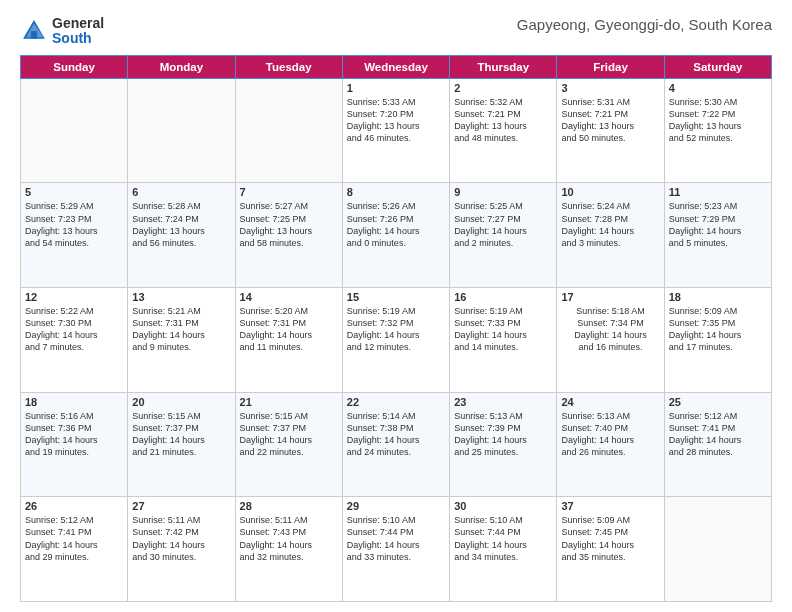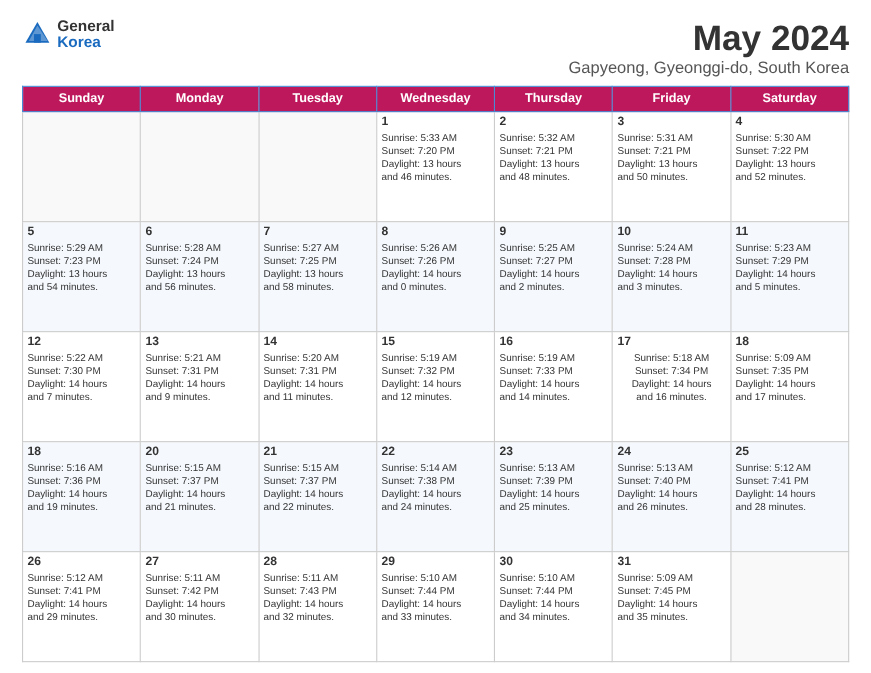--- a/index.html
+++ b/index.html
@@ -108,25 +108,24 @@
 <div class="page">
   <div class="header">
     <div class="logo">
       <svg class="logo-icon" viewBox="0 0 36 36">
         <polygon points="18,4 32,28 4,28" fill="#1a6bbf"></polygon>
         <polygon points="18,8 30,26 8,26" fill="white" opacity="0.3"></polygon>
         <rect x="14" y="18" width="8" height="10" fill="#1a6bbf"></rect>
       </svg>
       <div class="logo-text">
         <span class="logo-general">General</span>
-        <span class="logo-blue">Korea</span>
+        <span class="logo-blue">South</span>
       </div>
     </div>
     <div class="title-block">
-      <div class="main-title">May 2024</div>
       <div class="subtitle">Gapyeong, Gyeonggi-do, South Korea</div>
     </div>
   </div>
 
   <table class="calendar">
     <thead>
       <tr>
       <th>Sunday</th>
           <th>Monday</th>
           <th>Tuesday</th>
@@ -353,21 +352,21 @@
 and 33 minutes.</div>
           </td>
           <td>
             <span class="day-num">30</span>
             <div class="cell-text" style="white-space: pre-line;">Sunrise: 5:10 AM
 Sunset: 7:44 PM
 Daylight: 14 hours
 and 34 minutes.</div>
           </td>
           <td>
-            <span class="day-num">31</span>
+            <span class="day-num">37</span>
             <div class="cell-text" style="white-space: pre-line;">Sunrise: 5:09 AM
 Sunset: 7:45 PM
 Daylight: 14 hours
 and 35 minutes.</div>
           </td>
           <td class="empty"></td>
         </tr>
       </tbody>
   </table>
 </div>

